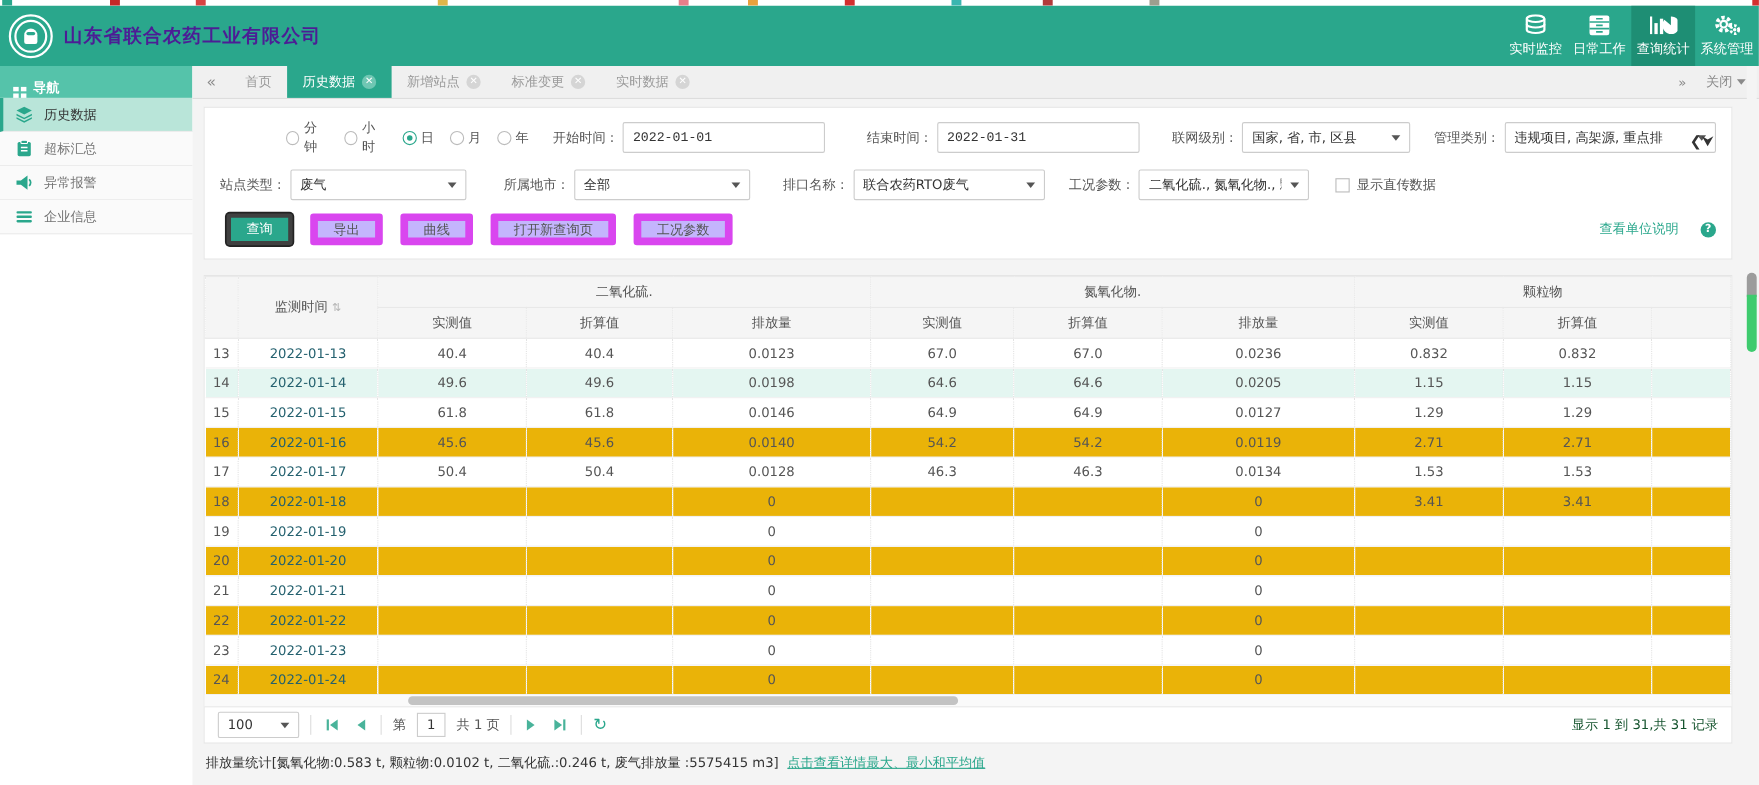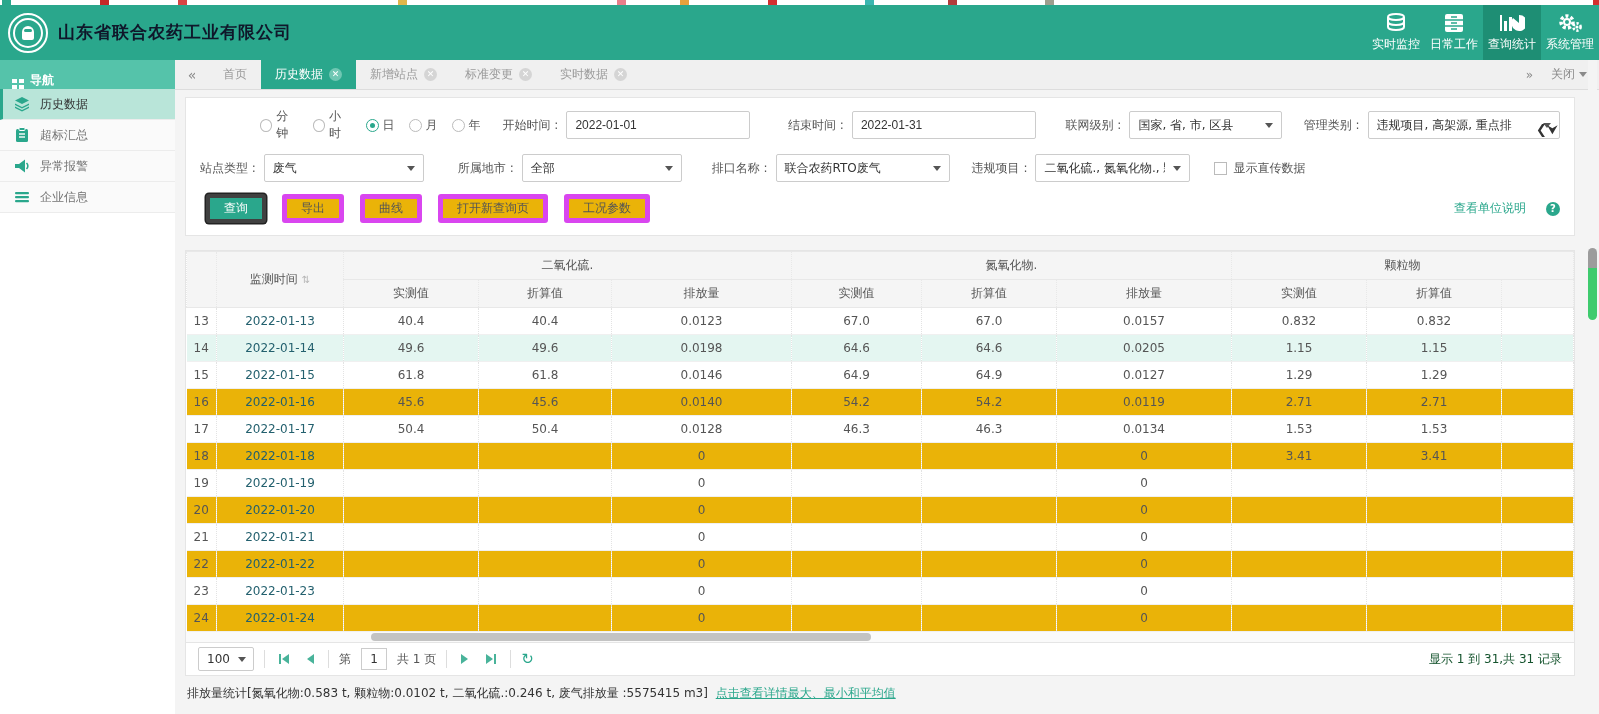--- a/index.html
+++ b/index.html
@@ -11,21 +11,21 @@
   .browser-strip { position:relative; height:5px; background:#fff; }
   .browser-strip span { position:absolute; top:0; width:9px; height:5px; display:block; }
 
   
   .app-header { height:55px; background:#2aa78c; display:flex; justify-content:space-between; align-items:center; padding:0 0 0 8px; }
   .brand { display:flex; align-items:center; gap:10px; }
   .logo { width:40px; height:40px; border-radius:50%; background:#2aa78c; border:2px solid #fff; position:relative; display:flex; align-items:center; justify-content:center; }
   .logo .ring { width:30px; height:30px; border-radius:50%; border:2px solid #fff; display:flex; align-items:center; justify-content:center; }
   .logo .emblem { width:12px; height:14px; background:#fff; border-radius:6px 6px 2px 2px; position:relative; }
   .logo .emblem:after { content:""; position:absolute; left:2px; top:3px; width:8px; height:3px; background:#2aa78c; border-radius:2px; }
-  .company-name { color:#0f172a; font-size:17px; font-weight:bold; letter-spacing:1px; }
+  .company-name { color:#4c1d95; font-size:17px; font-weight:bold; letter-spacing:1px; }
   .top-nav { display:flex; height:55px; }
   .top-nav-item { width:58px; height:55px; display:flex; flex-direction:column; align-items:center; justify-content:center; gap:3px; color:#fff; cursor:pointer; }
   .top-nav-item.active { background:#1e8e74; }
   .top-nav-item .tn-label { font-size:12px; white-space:nowrap; }
   .top-nav-item svg { display:block; }
 
   .main { display:flex; height:654px; }
 
   
   .sidebar { width:175px; background:#fff; flex:0 0 175px; }
@@ -50,53 +50,53 @@
   .tab.active { background:#2aa78c; color:#fff; }
   .tab.active .tab-close { background:#6fc7b3; color:#fff; }
   .tabbar-right { margin-left:auto; display:flex; align-items:center; gap:18px; padding-right:14px; color:#8a8a8a; }
   .caret-down { display:inline-block; width:0; height:0; border-left:4px solid transparent; border-right:4px solid transparent; border-top:5px solid #8a8a8a; vertical-align:middle; margin-left:4px; }
 
   
   .filter-card { background:#fff; border:1px solid #e5e5e5; margin:7px 26px 0 10px; padding:10px 14px 12px 14px; position:relative; }
   .f-row { display:flex; align-items:center; margin-bottom:12px; }
   .f-label { color:#555; white-space:nowrap; margin:0 8px 0 22px; }
   .txt-input, .sel { height:28px; border:1px solid #ccc; border-radius:2px; background:#fff; color:#333; padding:0 8px; display:flex; align-items:center; }
-  .txt-input { width:187px; font-size:12px; font-family:Liberation Sans, sans-serif; }
+  .txt-input { width:187px; font-size:12px; font-family:Liberation Mono, monospace; }
   .sel { justify-content:space-between; cursor:pointer; }
   .sel .caret-down { border-top-color:#555; margin-left:8px; }
   .radios { display:flex; align-items:center; gap:14px; margin-left:60px; }
   .radio-opt { display:flex; align-items:center; gap:4px; cursor:pointer; color:#555; }
   .radio-dot { width:13px; height:13px; border-radius:50%; border:1px solid #bbb; background:#fff; position:relative; }
   .radio-opt.checked .radio-dot { border-color:#2aa78c; }
   .radio-opt.checked .radio-dot:after { content:""; position:absolute; left:3px; top:3px; width:5px; height:5px; border-radius:50%; background:#2aa78c; }
   .collapse-arrow { position:absolute; right:16px; top:24px; color:#333; font-size:13px; cursor:pointer; }
   .checkbox { width:13px; height:13px; border:1px solid #bbb; background:#fff; margin:0 6px 0 24px; }
   .btn-row { display:flex; align-items:center; gap:16px; margin:2px 0 0 6px; }
-  .btn { height:29px; padding:0 14px; background:#eab308; border:5px solid #d946ef; border-radius:3px; color:#555; font-size:12px; font-family:inherit; cursor:pointer; }
+  .btn { height:29px; padding:0 14px; background:#c4b5fd; border:7px solid #d946ef; border-radius:3px; color:#555; font-size:12px; font-family:inherit; cursor:pointer; }
   .btn.primary { background:#2aa78c; color:#fff; border:4px solid #404040; box-shadow:0 0 0 1.5px #222; }
   .unit-link { margin-left:auto; color:#2aa78c; display:flex; align-items:center; gap:20px; cursor:pointer; }
   .q-badge { width:14px; height:14px; border-radius:50%; background:#2aa78c; color:#fff; font-size:10px; line-height:14px; text-align:center; font-weight:bold; }
 
   
   .table-card { background:#fff; border:1px solid #e5e5e5; margin:14px 26px 0 10px; }
   table { border-collapse:collapse; table-layout:fixed; width:1387px; }
   thead th { background:#f5f5f5; font-weight:normal; color:#555; height:28px; border:1px solid #e8e8e8; border-style:solid dotted; font-size:12px; }
   tbody td { height:27px; text-align:center; color:#555; border-right:1px dotted #e3e3e3; border-bottom:1px solid #f0f0f0; font-size:12px; white-space:nowrap; overflow:hidden; }
   tbody tr.striped td { background:#eab308; }
   tbody tr.selected td { background:#e4f6f1; }
   td.date-cell { color:#23606e; cursor:pointer; }
   .sort-icon { color:#b5b5b5; font-size:10px; margin-left:4px; cursor:pointer; }
 
   
   .hscroll { height:10px; background:#fafafa; position:relative; }
   .hthumb { position:absolute; left:185px; top:1px; width:500px; height:8px; background:#c3c3c3; border-radius:4px; }
 
   
   .pager { height:33px; border-top:1px solid #e5e5e5; display:flex; align-items:center; padding:0 12px; gap:10px; color:#555; }
-  .pagesize { width:56px; height:24px; }
+  .pagesize { width:74px; height:24px; }
   .pg-sep { width:1px; height:18px; background:#ddd; }
   .pg-btn { display:flex; align-items:center; gap:1px; cursor:pointer; padding:0 4px; }
   .tri { width:0; height:0; display:inline-block; }
   .tri.left  { border-top:5px solid transparent; border-bottom:5px solid transparent; border-right:7px solid #49b39a; }
   .tri.right { border-top:5px solid transparent; border-bottom:5px solid transparent; border-left:7px solid #49b39a; }
   .tri-bar { width:2px; height:10px; background:#49b39a; display:inline-block; }
   .page-box { width:26px; height:22px; border:1px solid #ccc; text-align:center; color:#333; font-size:12px; font-family:inherit; }
   .refresh-icon { color:#2aa78c; font-size:15px; cursor:pointer; }
   .pager-summary { margin-left:auto; color:#14532d; }
 
@@ -310,21 +310,21 @@
           <span class="f-label" style="margin-left:34px">所属地市 :</span>
           <div class="sel" style="width:160px">
               <span>全部</span>
               <span class="caret-down"></span>
             </div>
           <span class="f-label" style="margin-left:30px">排口名称 :</span>
           <div class="sel" style="width:174px">
               <span>联合农药RTO废气</span>
               <span class="caret-down"></span>
             </div>
-          <span class="f-label">违规项目 :</span>
+          <span class="f-label">工况参数 :</span>
           <div class="sel" style="width:155px">
               <span style="overflow:hidden;white-space:nowrap">二氧化硫., 氮氧化物., 颗粒</span>
               <span class="caret-down"></span>
             </div>
           <span class="checkbox"></span>
           <span>显示直传数据</span>
         </div>
         <div class="btn-row">
           <button class="btn primary">查询</button>
           <button class="btn">导出</button>
@@ -375,21 +375,21 @@
           </thead>
           <tbody id="tbody">
               <tr>
                 <td>13</td>
                 <td class="date-cell">2022-01-13</td>
                 <td>40.4</td>
                 <td>40.4</td>
                 <td>0.0123</td>
                 <td>67.0</td>
                 <td>67.0</td>
-                <td>0.0157</td>
+                <td>0.0236</td>
                 <td>0.832</td>
                 <td>0.832</td>
                 <td></td>
               </tr>
               <tr class="selected">
                 <td>14</td>
                 <td class="date-cell">2022-01-14</td>
                 <td>49.6</td>
                 <td>49.6</td>
                 <td>0.0198</td>

